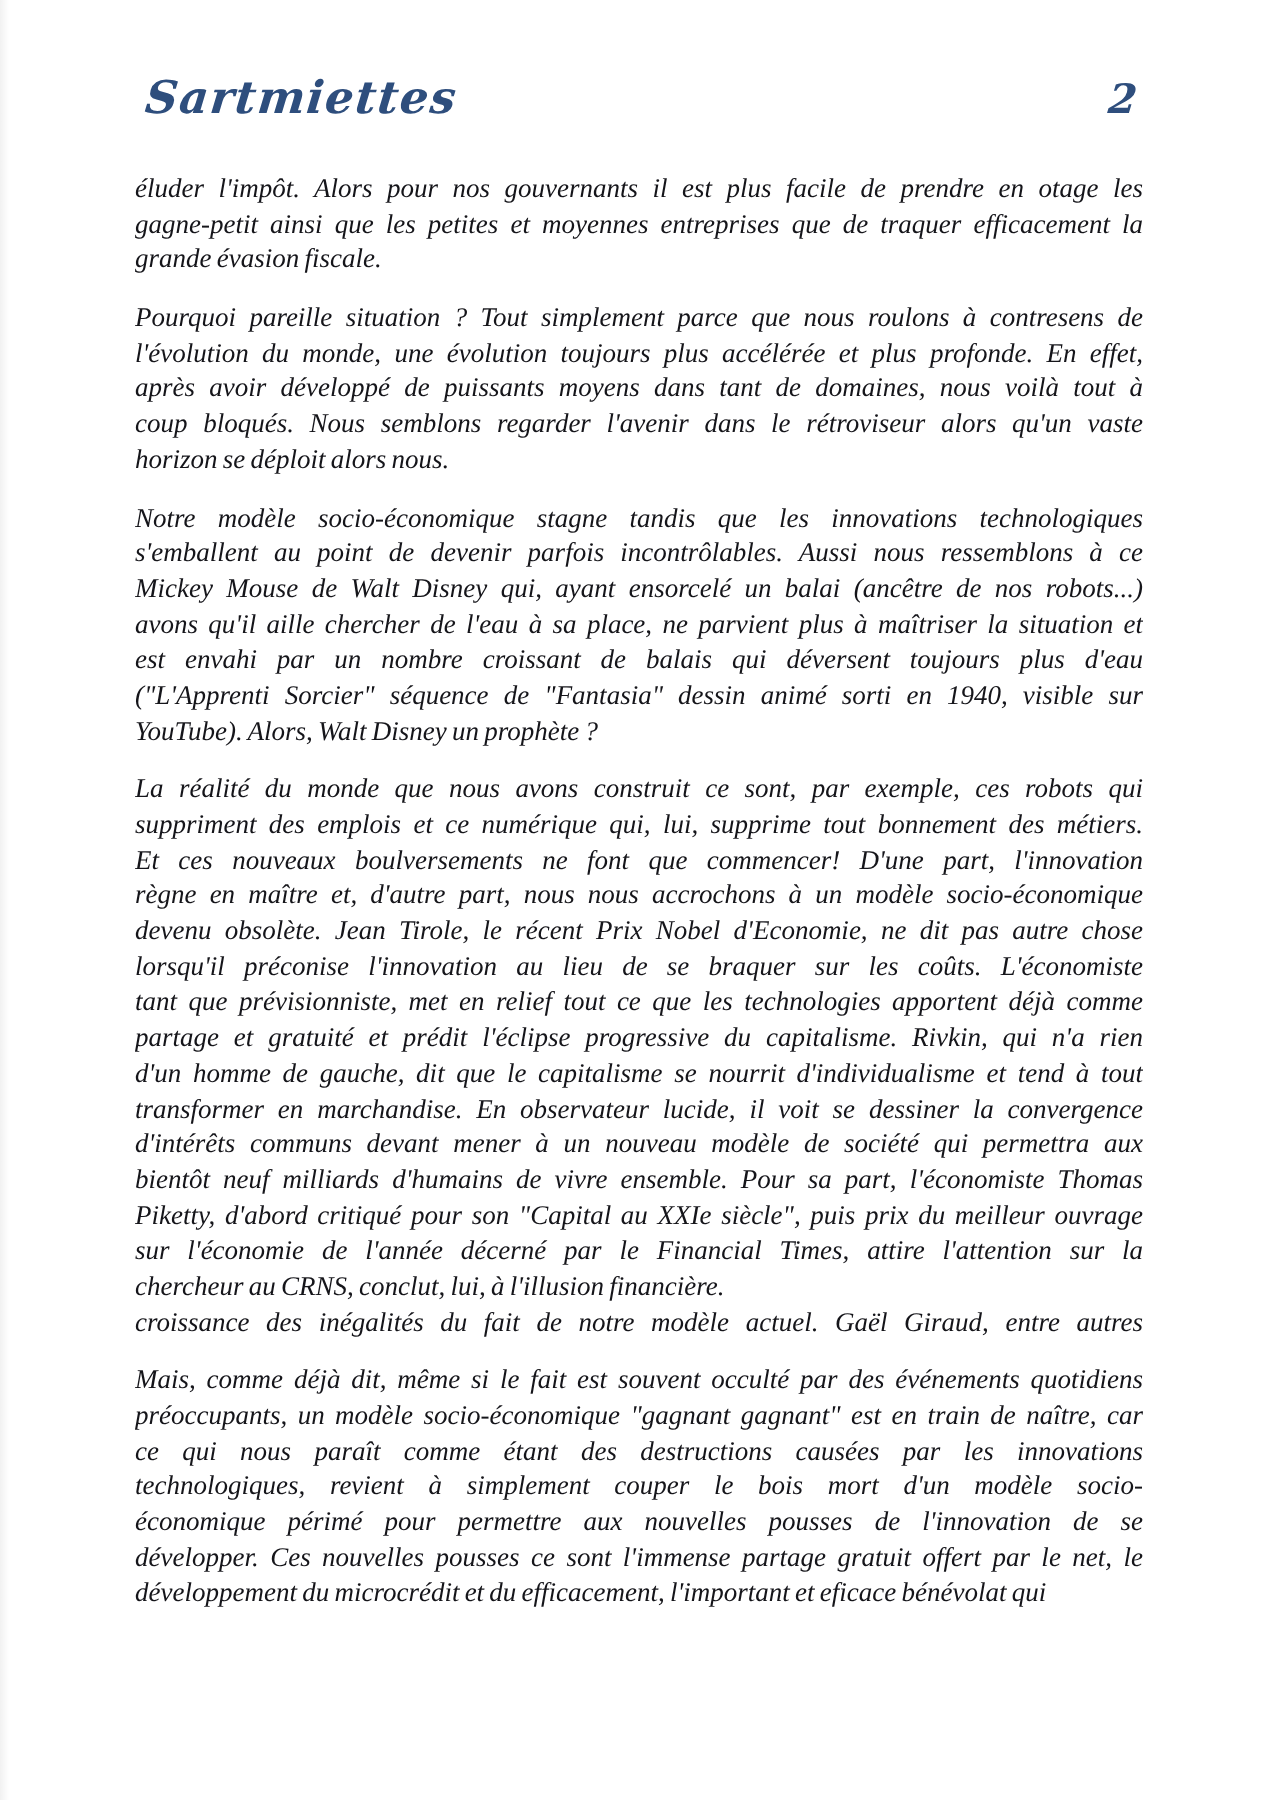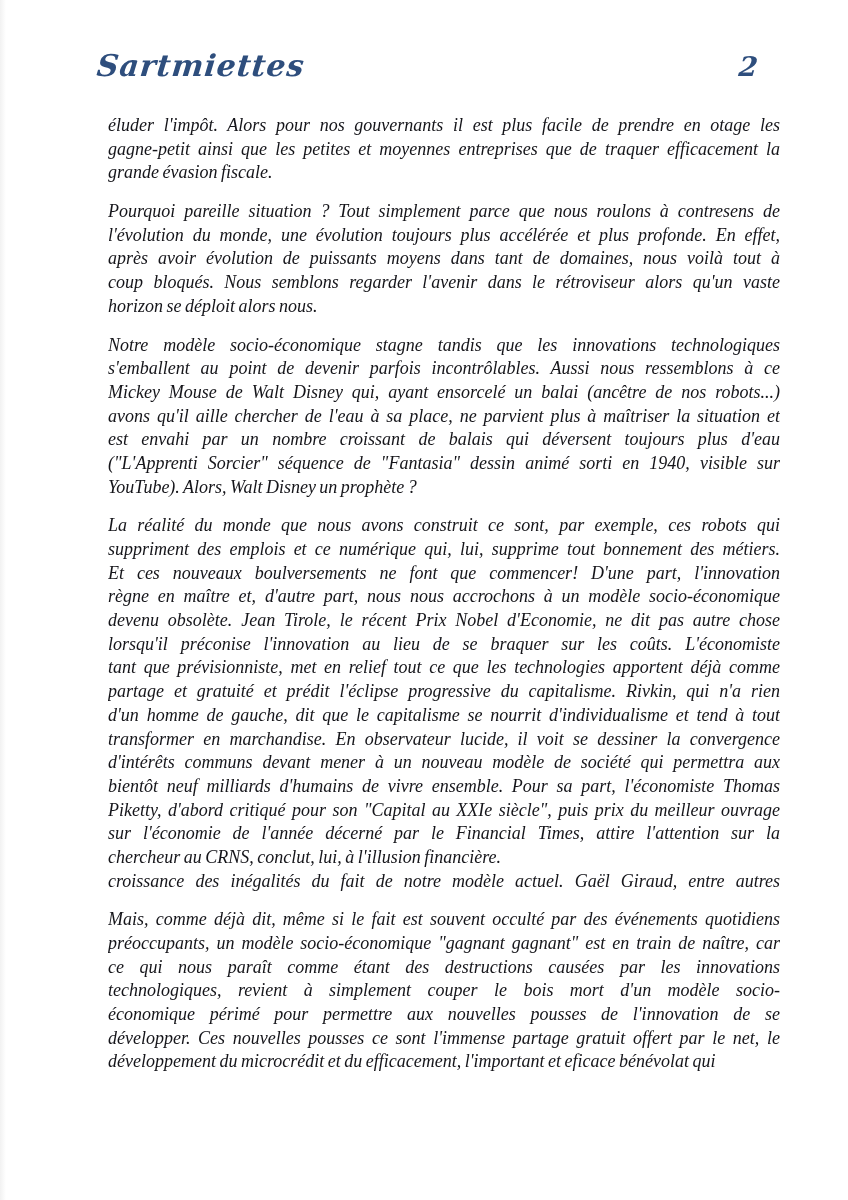--- a/index.html
+++ b/index.html
@@ -51,21 +51,20 @@
     position: absolute;
     top: 114px;
     left: 90px;
     width: 672px;
     color: #15151a;
     font-family: "Liberation Serif", serif;
     font-style: italic;
     font-weight: 500;
     font-size: 18px;
     word-spacing: -1px;
-    margin-left: 18px;
   }
   .paragraph {
     margin: 0 0 15px 0;
   }
   .line {
     line-height: 23.7px;
     height: 23.7px;
     text-align: justify;
     text-align-last: justify;
     white-space: normal;
@@ -88,21 +87,21 @@
 
   <div class="text-body" style="color: rgb(21, 21, 26);">
       <div class="paragraph">
         <div class="line">éluder l'impôt.  Alors pour nos gouvernants il est plus facile de prendre en otage les</div>
         <div class="line">gagne-petit ainsi que les petites et moyennes entreprises que de traquer efficacement la</div>
         <div class="line last">grande évasion fiscale.</div>
       </div>
       <div class="paragraph">
         <div class="line">Pourquoi pareille situation ?  Tout simplement parce que nous roulons à  contresens de</div>
         <div class="line">l'évolution du monde, une évolution toujours plus accélérée et plus profonde.  En effet,</div>
-        <div class="line">après avoir évolution de puissants moyens dans tant de domaines, nous voilà tout à</div>
+        <div class="line">après avoir développé de puissants moyens dans tant de domaines, nous voilà tout à</div>
         <div class="line">coup bloqués.  Nous semblons regarder l'avenir dans le rétroviseur alors qu'un vaste</div>
         <div class="line last">horizon se déploit alors nous.</div>
       </div>
       <div class="paragraph">
         <div class="line">Notre modèle socio-économique stagne tandis que les innovations technologiques</div>
         <div class="line">s'emballent au point de devenir parfois incontrôlables.  Aussi nous ressemblons à ce</div>
         <div class="line">Mickey Mouse de Walt Disney qui, ayant ensorcelé un balai (ancêtre de nos robots...)</div>
         <div class="line">avons qu'il aille chercher de l'eau à sa place, ne parvient plus à maîtriser la situation et</div>
         <div class="line">est envahi par un nombre croissant de balais qui déversent toujours plus d'eau</div>
         <div class="line">("L'Apprenti Sorcier" séquence de "Fantasia" dessin animé sorti en 1940, visible sur</div>

